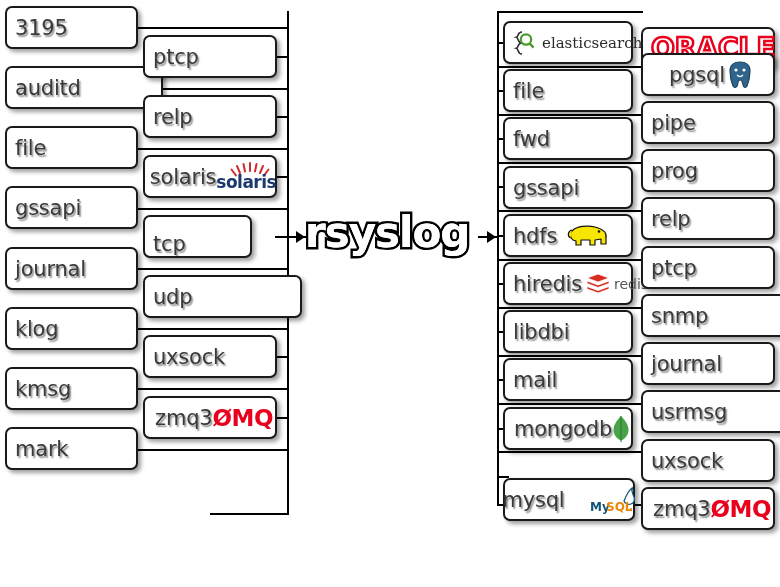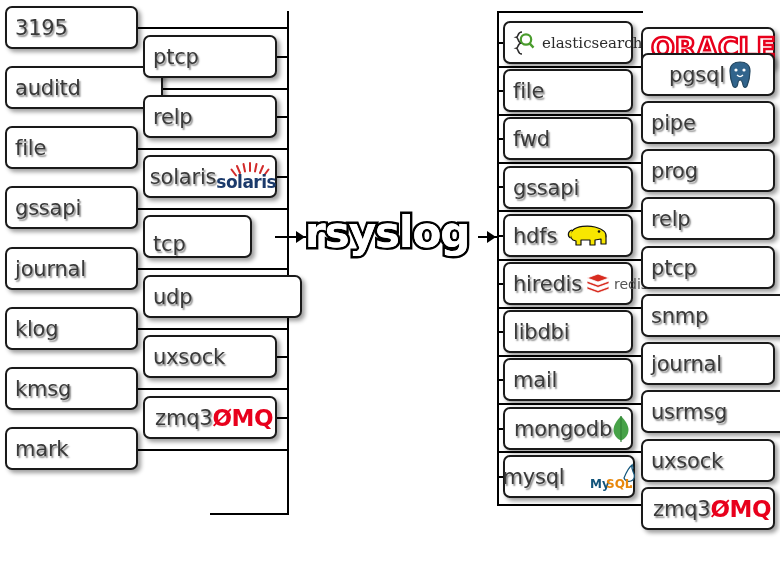--- a/index.html
+++ b/index.html
@@ -280,21 +280,21 @@
   <div class="node center-gap" style="left:503px;top:407px;width:130px;height:43px;">
     <span class="lbl">mongodb</span>
     <span class="logo">
       <svg width="18" height="28" viewBox="0 0 18 28" aria-hidden="true">
         <path d="M9 1 C13.5 6 16.5 10 16.5 15 C16.5 20 13 24 9 25.5 C5 24 1.5 20 1.5 15 C1.5 10 4.5 6 9 1 Z" fill="#47a248"></path>
         <path d="M9 1 C9 9 9 18 9 27" stroke="#2f7d33" stroke-width="1.1" fill="none"></path>
       </svg>
     </span>
   </div>
 
-  <div class="node center-gap" style="left:503px;top:455px;width:132px;height:43px;gap:25px;">
+  <div class="node center-gap" style="left:503px;top:478px;width:132px;height:43px;gap:25px;">
     <span class="lbl">mysql</span>
     <span class="logo">
       <svg width="54" height="30" viewBox="0 0 54 30" aria-hidden="true">
         <g transform="translate(30,0)">
           <path d="M4 16 C6 11 8 6 12 3 C11 7 13 9 14 12 C15 15 14 18 11 19 C8 20 5 19 4 16 Z" fill="#ffffff" stroke="#11547a" stroke-width="1.2"></path>
           <path d="M12 3 C13 4.5 13.5 6 13 7" fill="none" stroke="#11547a" stroke-width="1"></path>
         </g>
         <text x="0" y="26" font-family="DejaVu Sans, sans-serif" font-size="12" font-weight="bold" fill="#11547a">My</text>
         <text x="16" y="26" font-family="DejaVu Sans, sans-serif" font-size="12" font-weight="bold" fill="#e8880c">SQL</text>
         <circle cx="41" cy="24" r="1.1" fill="#e8880c"></circle>

